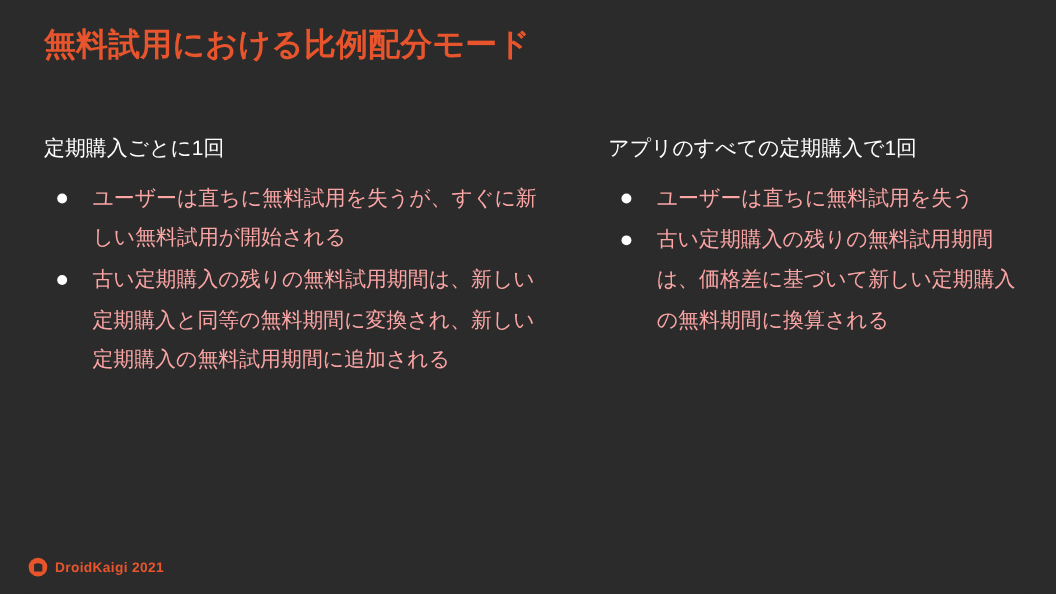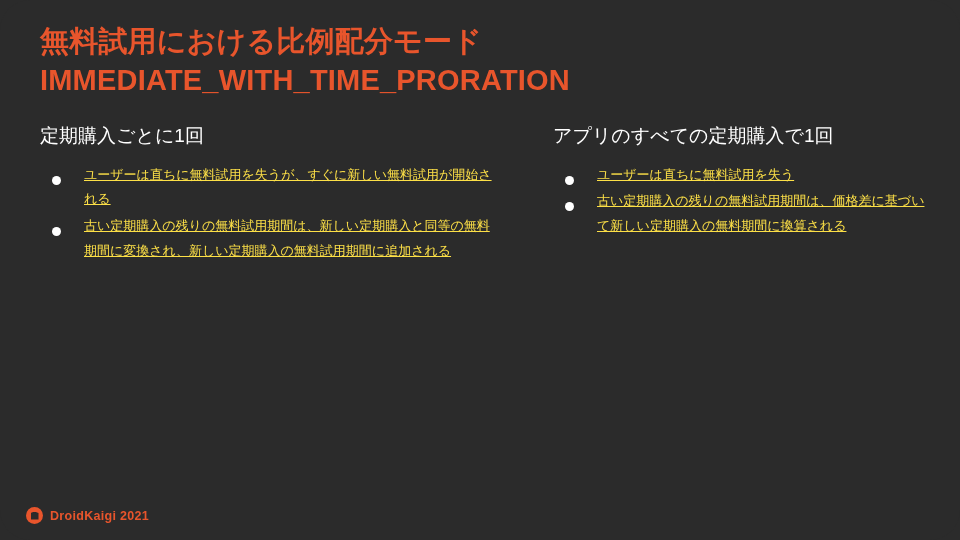--- a/index.html
+++ b/index.html
@@ -59,26 +59,25 @@
     margin: 0 0 12px 0;
     font-weight: normal;
   }
   ul.bullets {
     list-style: none;
     margin: 0;
     padding: 0;
   }
   ul.bullets li {
     position: relative;
-    color: #fde047;
-    font-size: 13px;
+    color: #fca5a5;
+    font-size: 19px;
     line-height: 1.92;
     padding-left: 44px;
     margin-bottom: 2px;
-    text-decoration: underline;
   }
   ul.bullets li .dot {
     position: absolute;
     left: 12px;
     top: 13px;
     width: 9px;
     height: 9px;
     border-radius: 50%;
     background: #ffffff;
   }
@@ -113,21 +112,20 @@
     letter-spacing: 0.3px;
   }
 </style>
 </head>
 <body>
 
 <div class="slide">
 
   <div class="title-block">
     <div class="title-line">無料試用における比例配分モード</div>
-    <div class="title-line">IMMEDIATE_WITH_TIME_PRORATION</div>
   </div>
 
   <div class="columns">
 
     <div class="column left">
       <div class="col-heading">定期購入ごとに1回</div>
       <ul class="bullets">
         <li>
           <span class="dot"></span>
           <span>ユーザーは直ちに無料試用を失うが、すぐに新しい無料試用が開始される</span>

